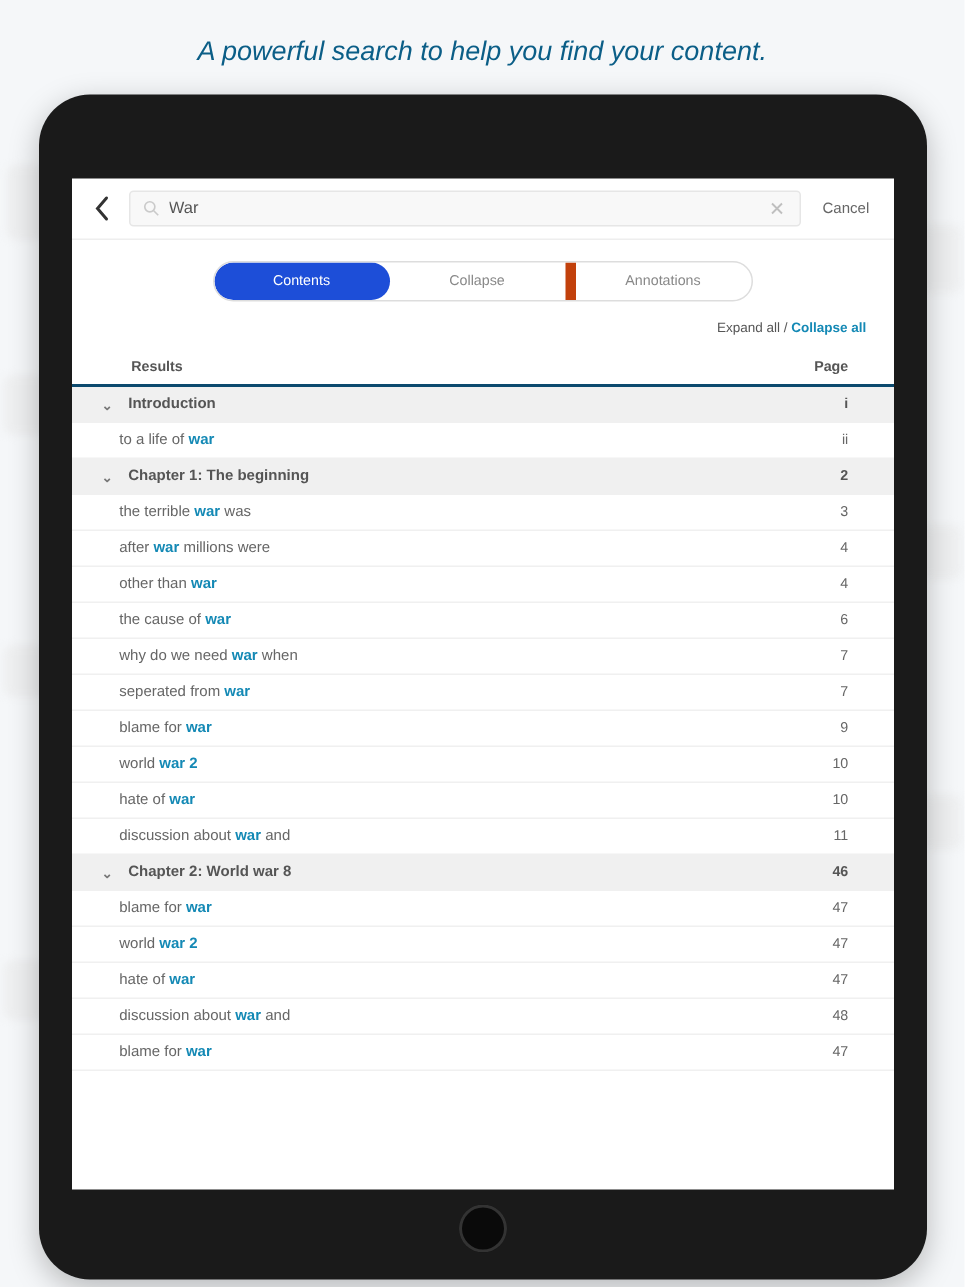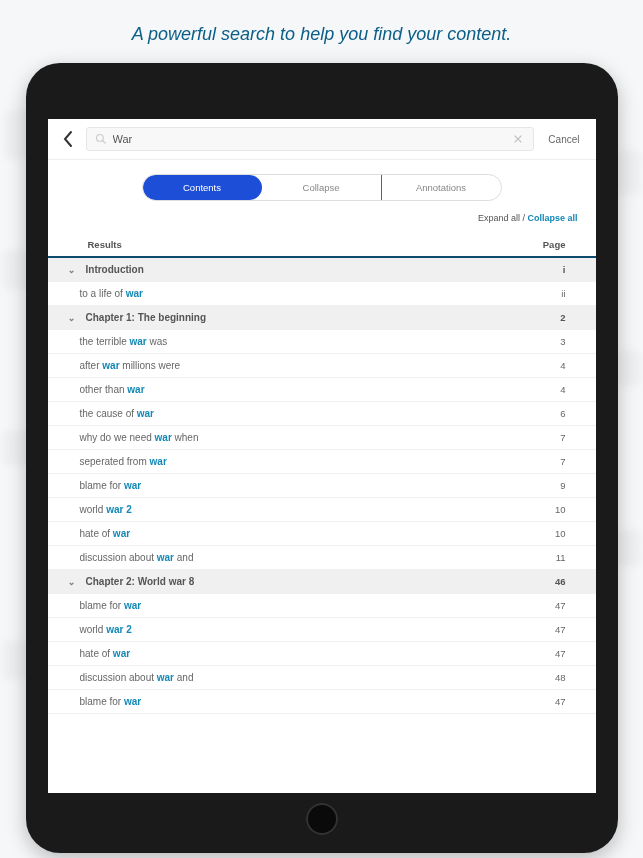--- a/index.html
+++ b/index.html
@@ -122,21 +122,21 @@
   font-size: 9.5px;
   padding: 7px 0;
   color: #888;
   cursor: pointer;
 }
 .seg.active {
   background: #1d4ed8;
   color: #fff;
   border-radius: 20px;
 }
-.seg + .seg { border-left: 1px solid #c2410c; }
+.seg + .seg { border-left: 7px solid #c2410c; }
 .seg.active + .seg { border-left: none; }
 .expand-row {
   text-align: right;
   font-size: 9px;
   color: #555;
   padding: 4px 18px 10px;
 }
 .expand-row .collapse { color: #1489b5; font-weight: 600; margin-top: 48px; }
 .table-header {
   display: flex;

